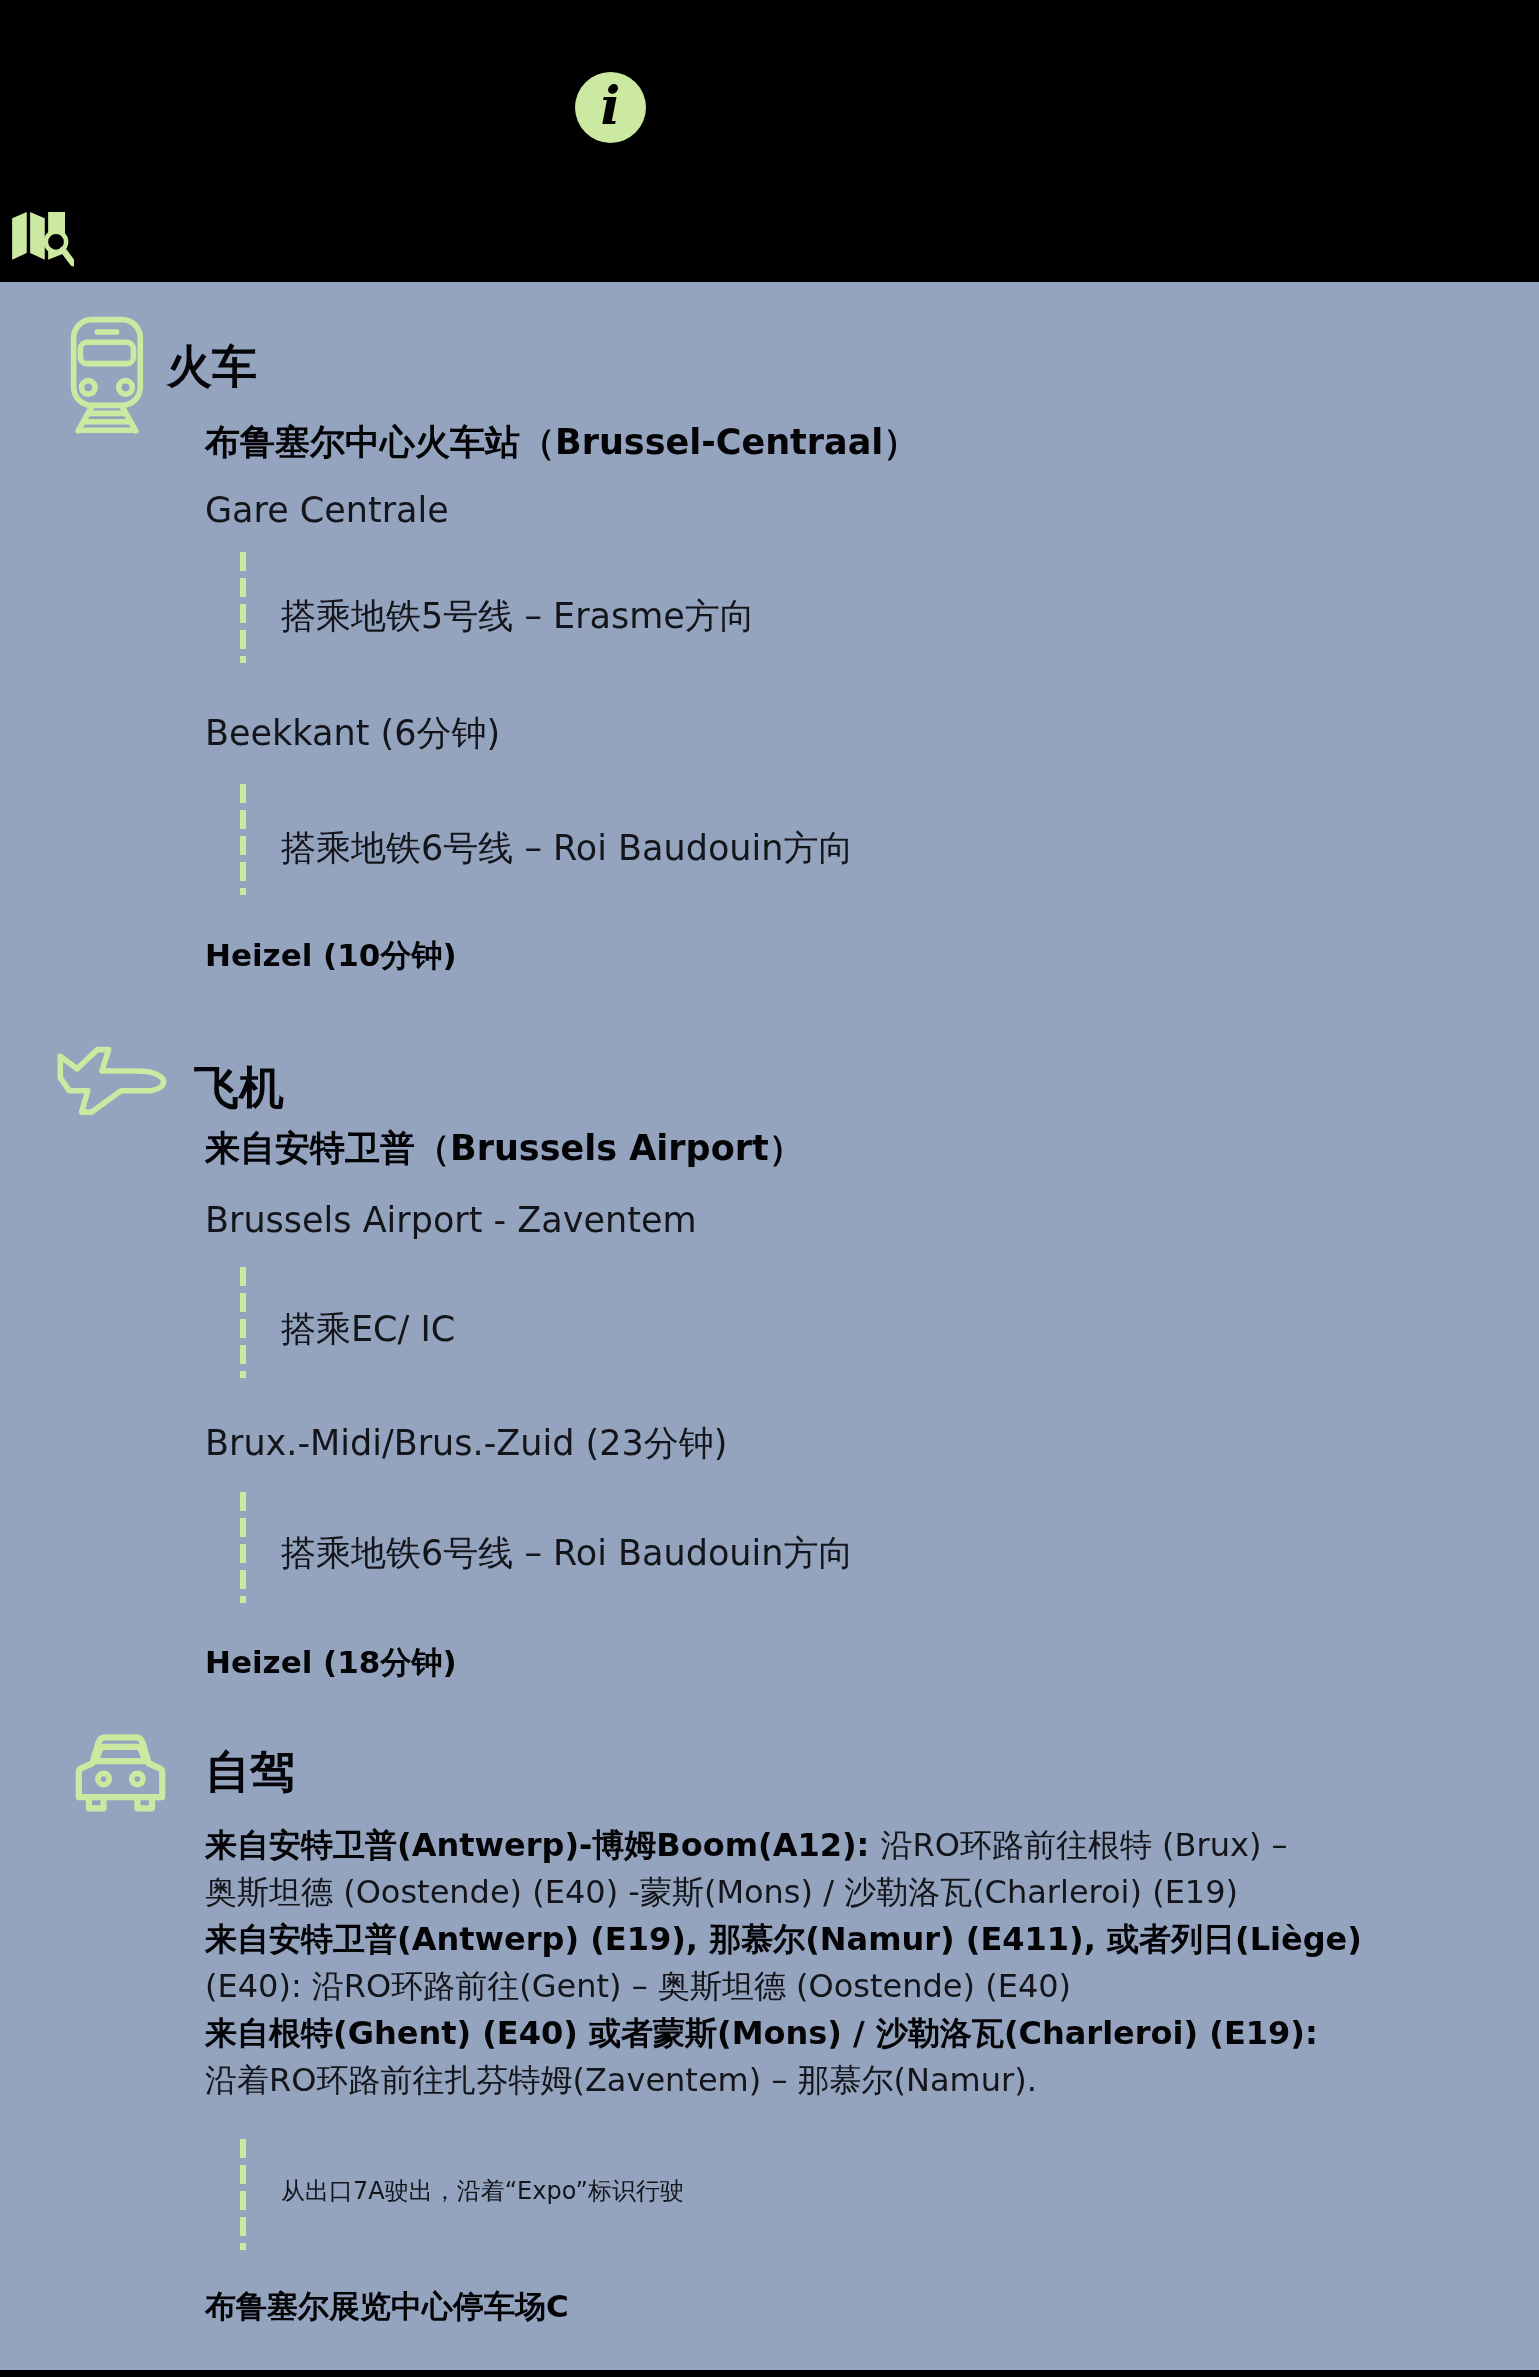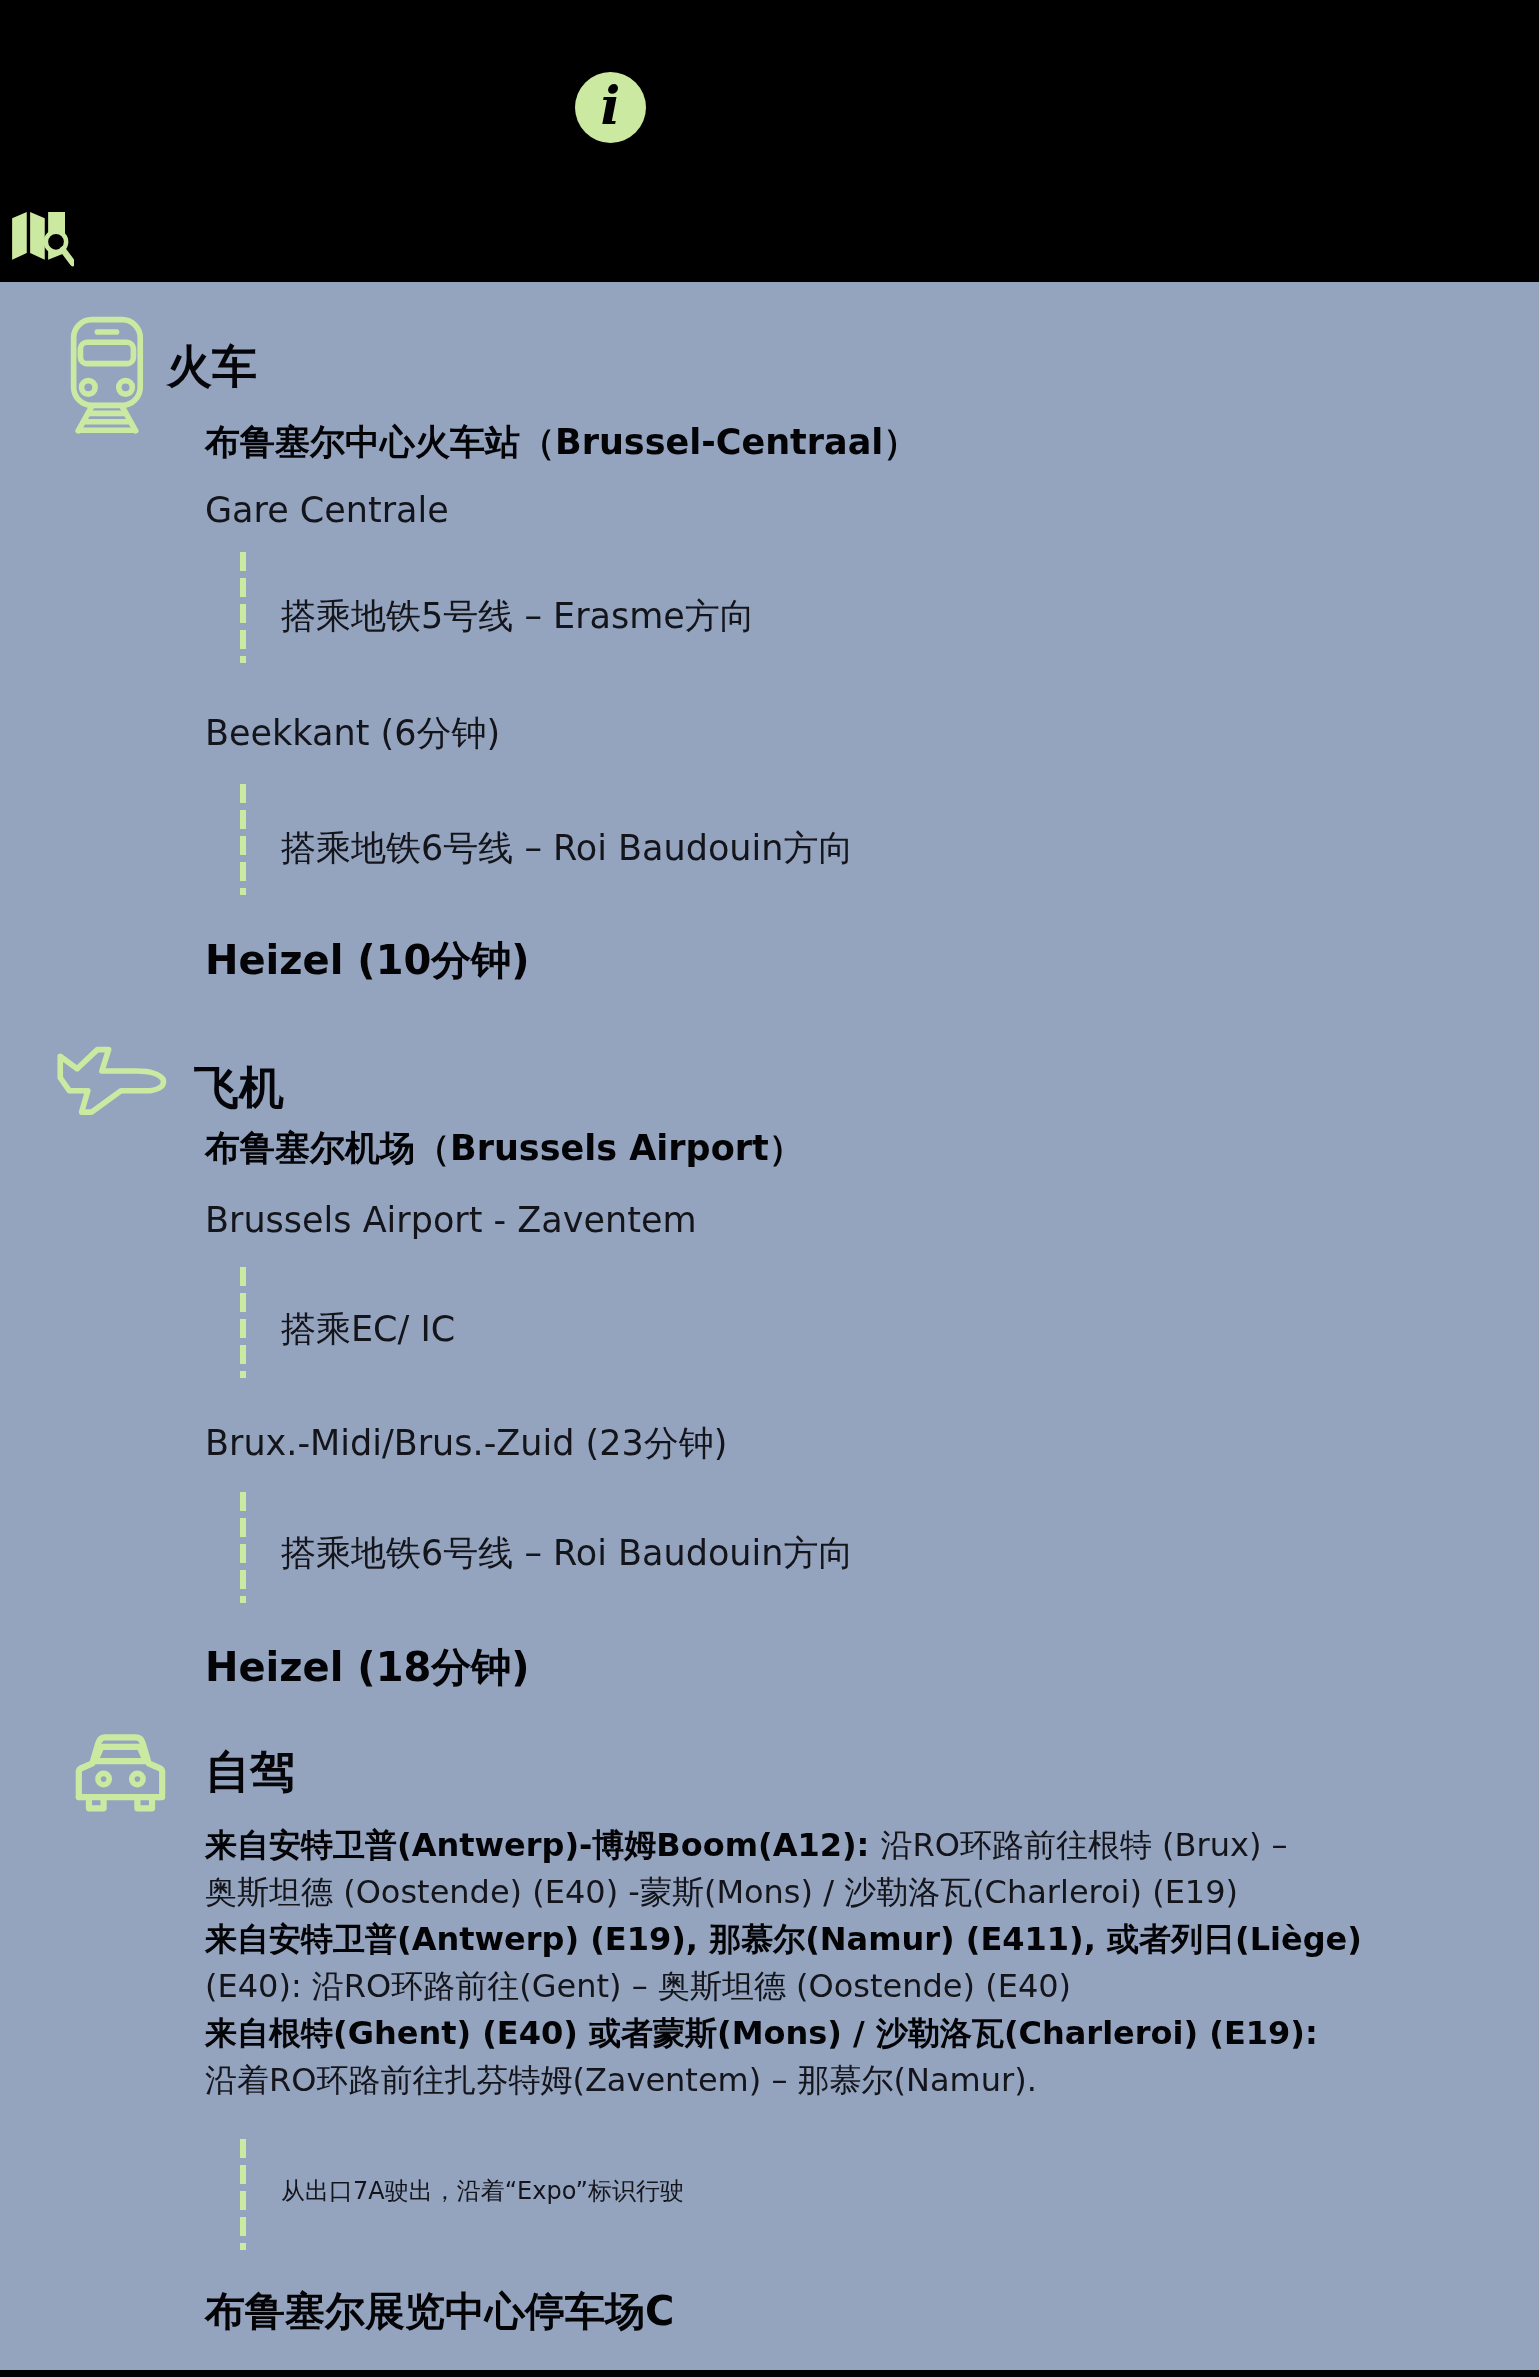--- a/index.html
+++ b/index.html
@@ -22,21 +22,21 @@
   }
   .map-icon{position:absolute;left:11.3px;top:210px;}
   
   .bottom-bar{position:absolute;left:0;top:2370px;width:1539px;height:8px;background:#000;}
   
   .txt{position:absolute;line-height:1.18;white-space:nowrap;}
   .sec-title{font-size:45px;font-weight:bold;color:#06060a;}
   .station-bold{font-size:35px;font-weight:bold;color:#040407;}
   .station{font-size:35px;font-weight:normal;color:#14141b;}
   .step{font-size:35px;font-weight:normal;color:#14141b;}
-  .arrival{font-size:40px;font-weight:bold;color:#040407;}
+  .arrival{font-size:31px;font-weight:bold;color:#040407;}
   
   .dash{
     position:absolute;width:5.6px;height:111px;left:240px;
     background:repeating-linear-gradient(to bottom,#cce9a1 0 19px,transparent 19px 26px);
   }
   
   .icon{position:absolute;}
   
   .train-icon{left:68px;top:316px;}
   .t-title{left:167px;top:340px;text-align:right;}
@@ -109,21 +109,21 @@
   <div class="txt step t-step2">搭乘地铁6号线 – Roi Baudouin方向</div>
   <div class="txt arrival t-arrival">Heizel (10分钟)</div>
 
   <svg class="icon plane-icon" width="120" height="72" viewBox="0 0 212 128" fill="none" stroke="#cce9a1" stroke-width="10" stroke-linecap="round" stroke-linejoin="round">
     <path d="M14 22 L44 44 L80 10 L100 10 L88 48
              L150 48 Q186 48 197 63 Q201 79 174 83
              L122 83 L70 121 L52 121 L63 83
              L30 83 L14 60 Z"></path>
   </svg>
   <div class="txt sec-title p-title">飞机</div>
-  <div class="txt station-bold p-station-b">布鲁塞尔机场（Brussels Airport）</div>
+  <div class="txt station-bold p-station-b">来自安特卫普（Brussels Airport）</div>
   <div class="txt station p-station-s">Brussels Airport - Zaventem</div>
   <div class="dash dash3"></div>
   <div class="txt step p-step1">搭乘EC/ IC</div>
   <div class="txt station p-stop1">Brux.-Midi/Brus.-Zuid (23分钟)</div>
   <div class="dash dash4"></div>
   <div class="txt step p-step2">搭乘地铁6号线 – Roi Baudouin方向</div>
   <div class="txt arrival p-arrival">Heizel (18分钟)</div>
 
   <svg class="icon car-icon" width="95" height="80" viewBox="0 0 168 142" fill="none" stroke="#cce9a1" stroke-width="11" stroke-linecap="round" stroke-linejoin="round">
     <path d="M10 112 V 68 Q10 62 16 60 L34 52 L45 15 Q48 6 57 6 H 111 Q120 6 123 15 L134 52 L152 60 Q158 62 158 68 V 106 Q158 112 152 112"></path>

